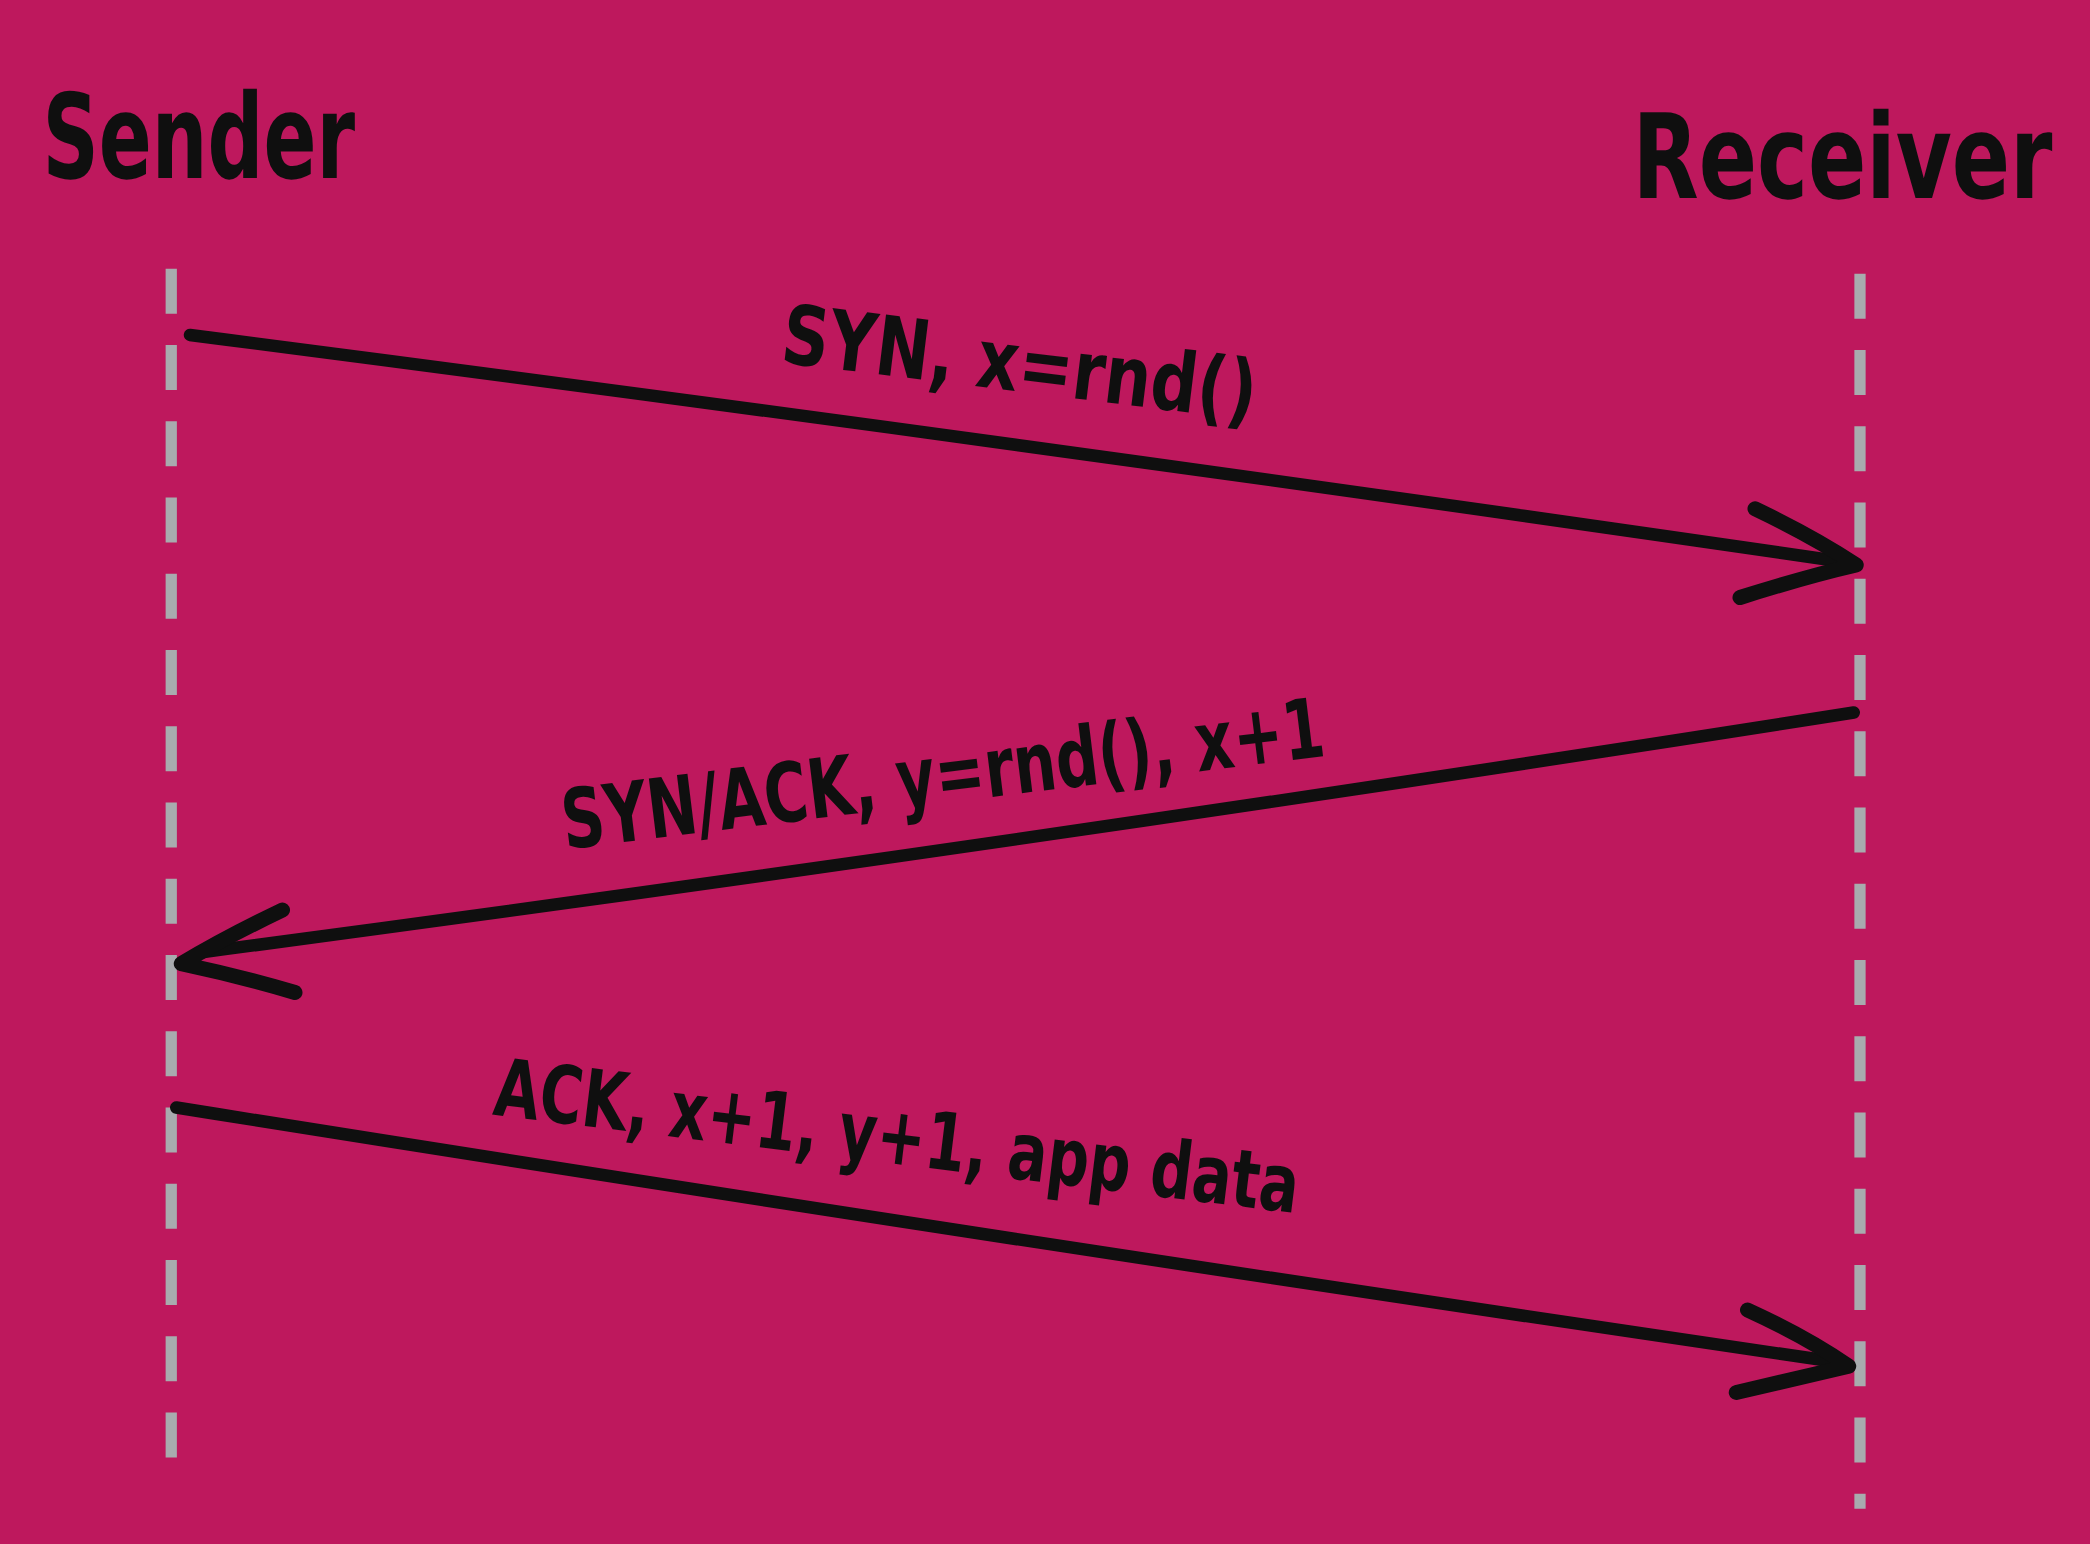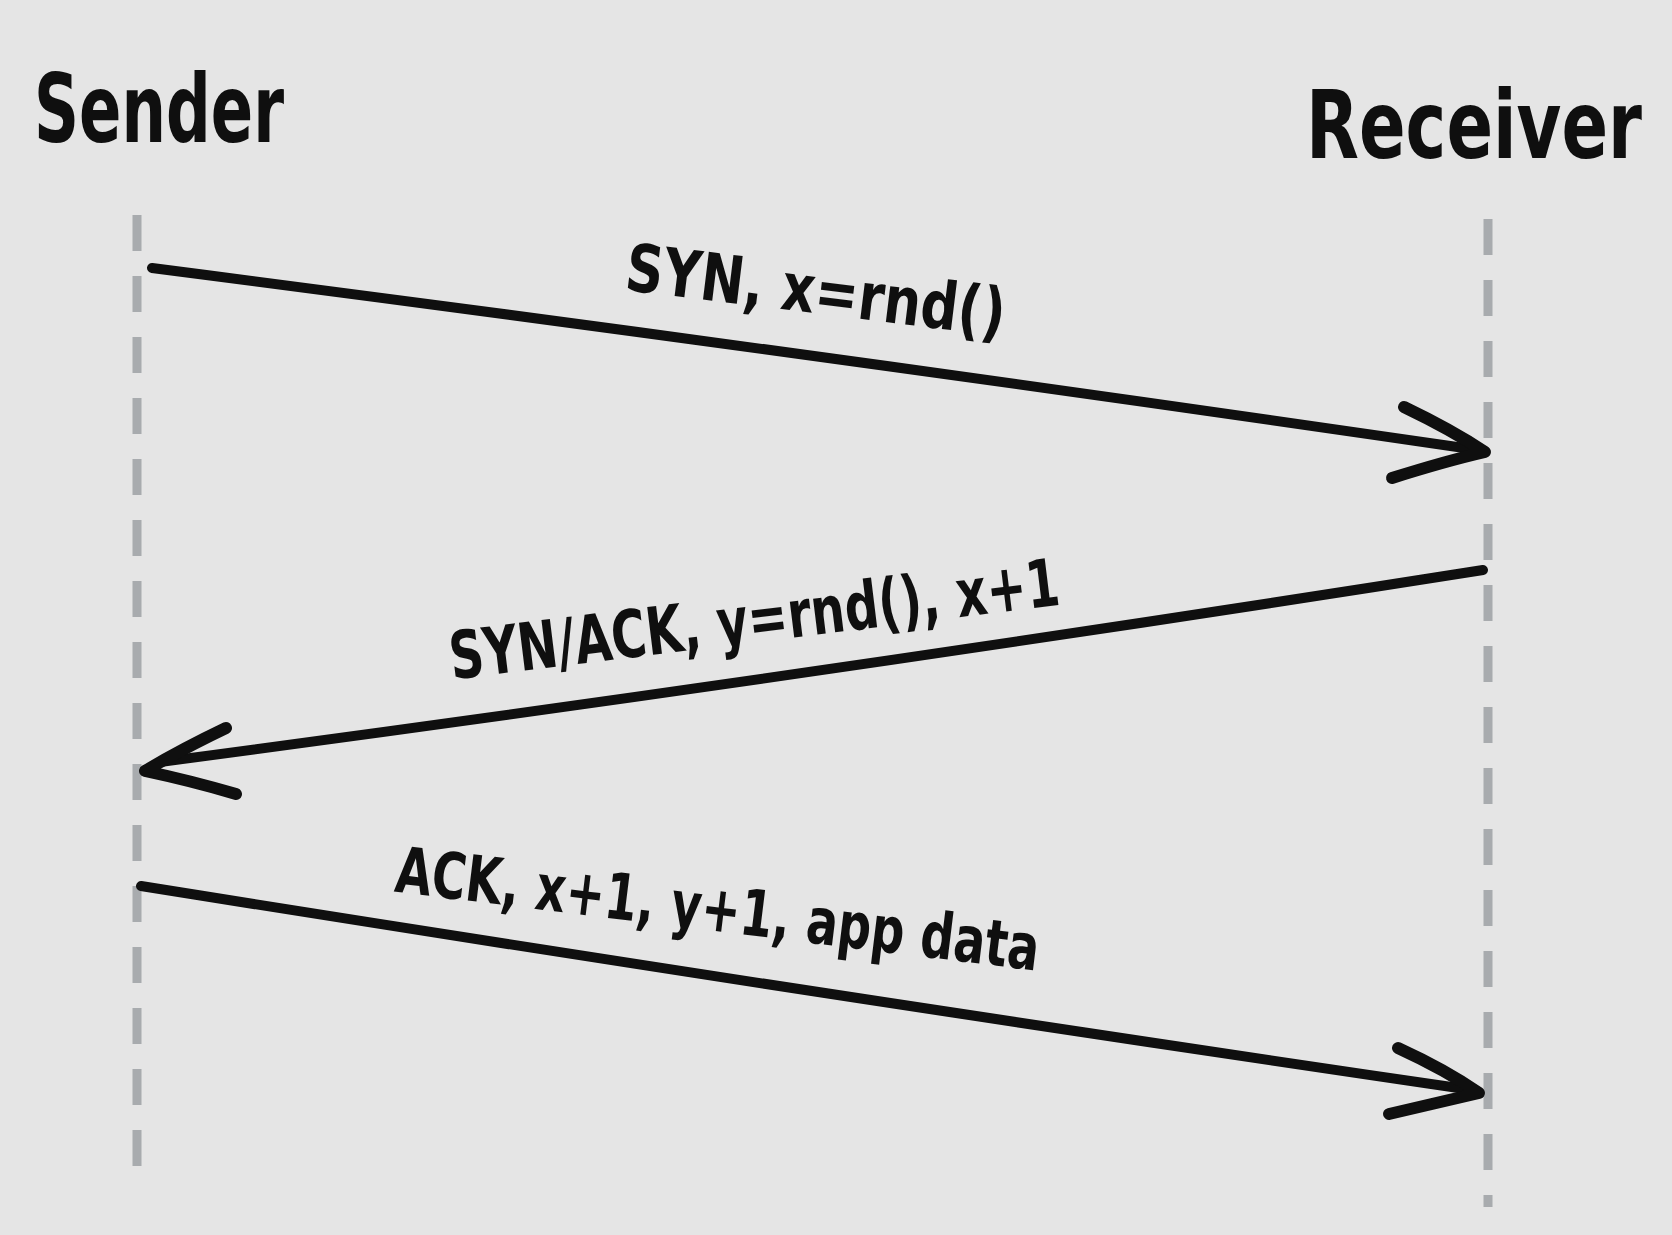--- a/index.html
+++ b/index.html
@@ -4,21 +4,21 @@
 <style>
   html, body {
     margin: 0;
     padding: 0;
     background: #ffffff;
   }
   .canvas {
     position: relative;
     width: 1672px;
     height: 1235px;
-    background: #e5e5e5;
+    background: #be185d;
     overflow: hidden;
     font-family: "DejaVu Sans", sans-serif;
   }
   svg { display: block; }
   .actor-label {
     font-family: "DejaVu Sans", sans-serif;
     font-weight: 700;
   }
   .msg-label {
     font-family: "DejaVu Sans", sans-serif;

